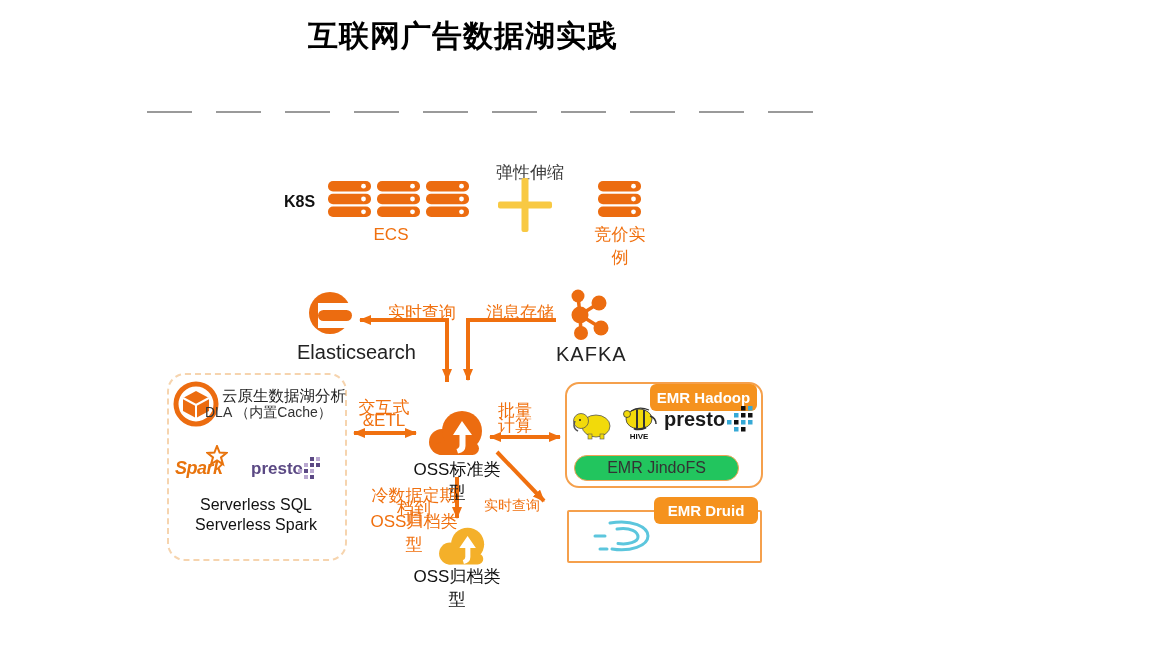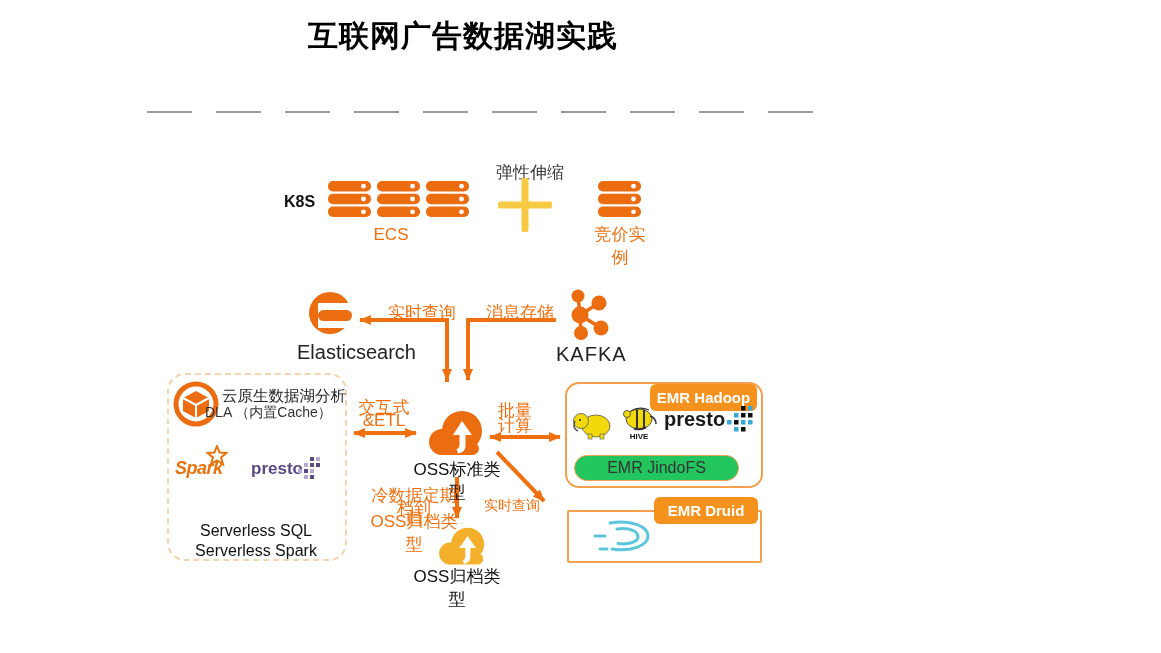--- a/index.html
+++ b/index.html
@@ -15,21 +15,21 @@
   .svc-label{font-size:20px;color:#222;}
   .dashed-panel{border:2px dashed #F6D4AE;border-radius:18px;background:transparent;}
   .emr-box{background:#fff;border:2.5px solid #F5A04C;}
   .emr-tab{background:#F5921E;color:#fff;font-size:15px;font-weight:bold;
            border-radius:6px;display:flex;align-items:center;justify-content:center;}
   .pill{border:1.5px solid #F2A254;border-radius:13px;display:flex;align-items:center;
         justify-content:center;font-size:16px;color:#333;background:#22c55e;}
   .spark-text{font-size:18px;font-weight:bold;font-style:italic;color:#E8730C;letter-spacing:-0.5px;}
   .presto-text{font-size:17px;font-weight:600;color:#5B4984;}
   .presto-dark-text{font-size:20px;font-weight:600;color:#1a1a1a;}
-  .serverless{font-size:16px;color:#111;margin-top:26px;}
+  .serverless{font-size:16px;color:#111;}
   .oss-label{font-size:17px;color:#111;}
 </style>
 </head>
 <body>
 
 <div id="canvas">
 
   <div id="title" class="abs lbl" style="left:308px;top:16px;">互联网广告数据湖实践</div>
 
   <svg class="abs" style="left:0;top:0;" width="1161" height="653" viewBox="0 0 1161 653">

